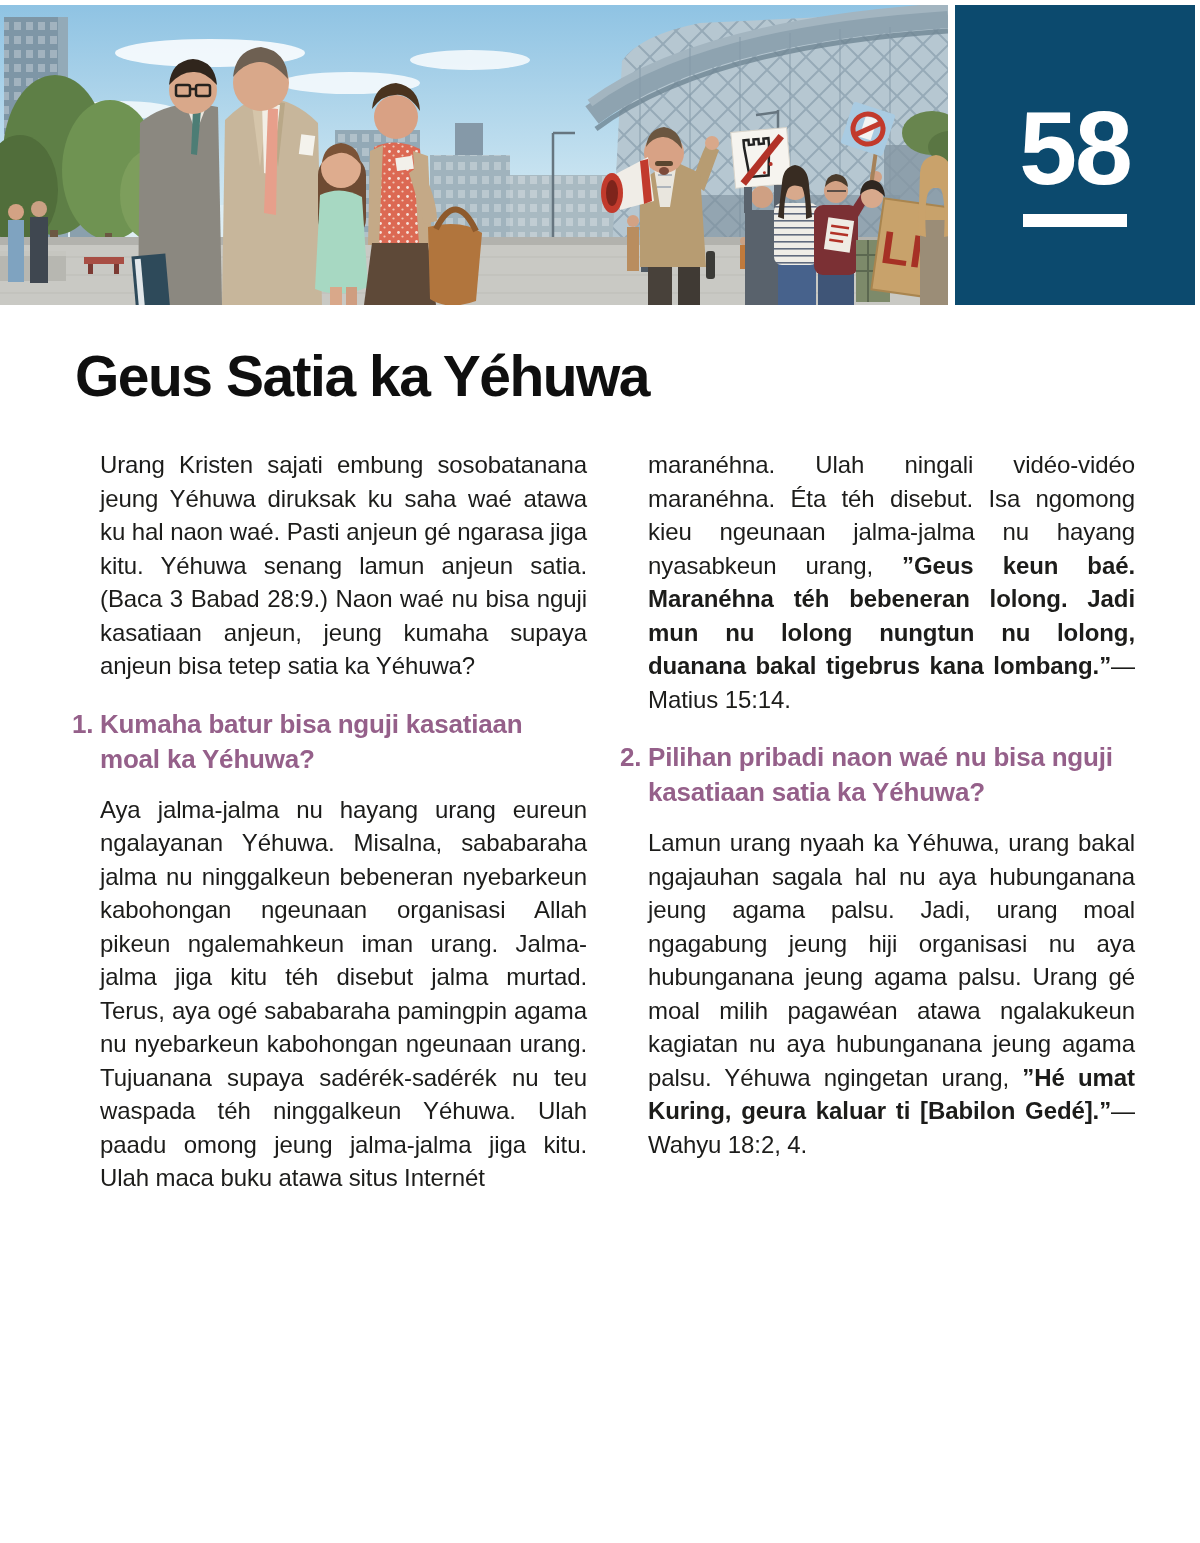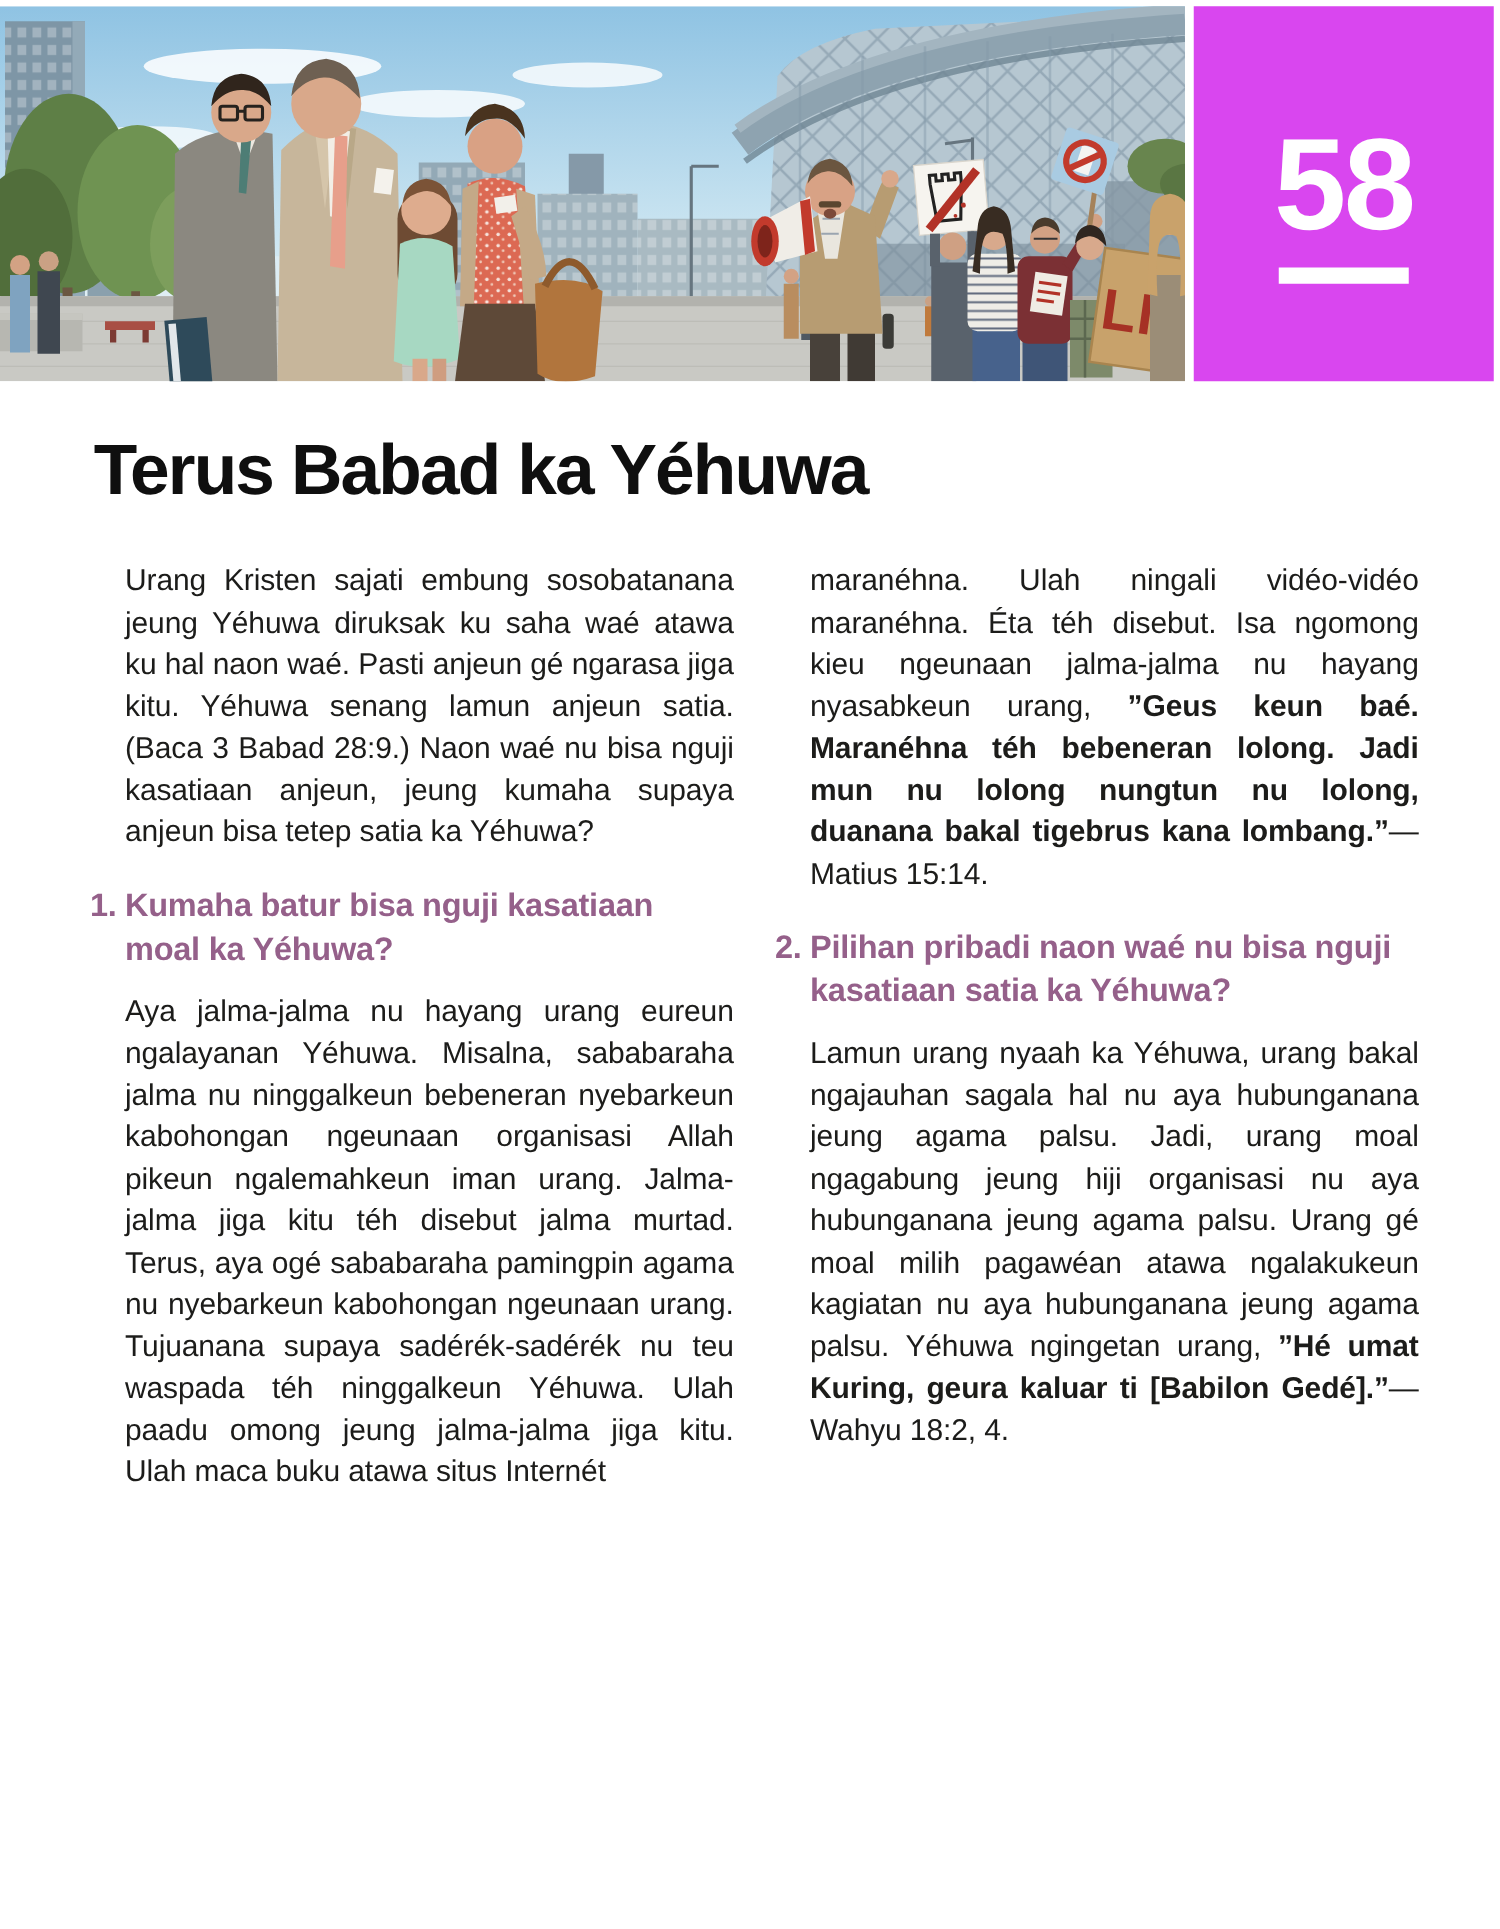--- a/index.html
+++ b/index.html
@@ -6,21 +6,21 @@
   .page {
     position:relative; width:1200px; height:1543px; background:#ffffff;
     font-family:"Liberation Sans","DejaVu Sans",sans-serif; overflow:hidden;
     color:#1c1c1a;
   }
   
   .header { position:absolute; top:5px; left:0; width:1200px; height:300px; }
   .photo { position:absolute; left:0; top:0; width:948px; height:300px; display:block; }
   .lesson-block {
     position:absolute; left:955px; top:0; width:240px; height:300px;
-    background:#d946ef; display:flex; flex-direction:column;
+    background:#0c4a6e; display:flex; flex-direction:column;
     align-items:center; justify-content:center;
   }
   .lesson-number {
     font-size:104px; font-weight:700; color:#ffffff; line-height:0.92;
     letter-spacing:-2px; margin-top:18px;
   }
   .lesson-underline { width:104px; height:13px; background:#ffffff; margin-top:18px; }
   
   .title {
     margin:348px 0 0 75px; font-size:57px; font-weight:700; color:#0f0f0f;
@@ -304,21 +304,21 @@
         </g>
       </g>
     </svg>
 
     <div class="lesson-block">
       <div class="lesson-number">58</div>
       <div class="lesson-underline"></div>
     </div>
   </div>
 
-  <h1 class="title">Terus Babad ka Yéhuwa</h1>
+  <h1 class="title">Geus Satia ka Yéhuwa</h1>
 
   <div class="cols">
 
     <div class="col">
       <p class="body-text lead">
         <span>Urang Kristen sajati embung sosobatanana jeung Yéhuwa diruksak ku saha waé atawa ku hal naon waé. Pasti anjeun gé ngarasa jiga kitu. Yéhuwa senang lamun anjeun satia. (Baca 3 Babad 28:9.) Naon waé nu bisa nguji kasatiaan anjeun, jeung kumaha supaya anjeun bisa tetep satia ka Yéhuwa?</span>
       </p>
       <div class="question">
         <span class="qnum">1.</span>
         <span class="qtext">Kumaha batur bisa nguji kasatiaan moal ka Yéhuwa?</span>

